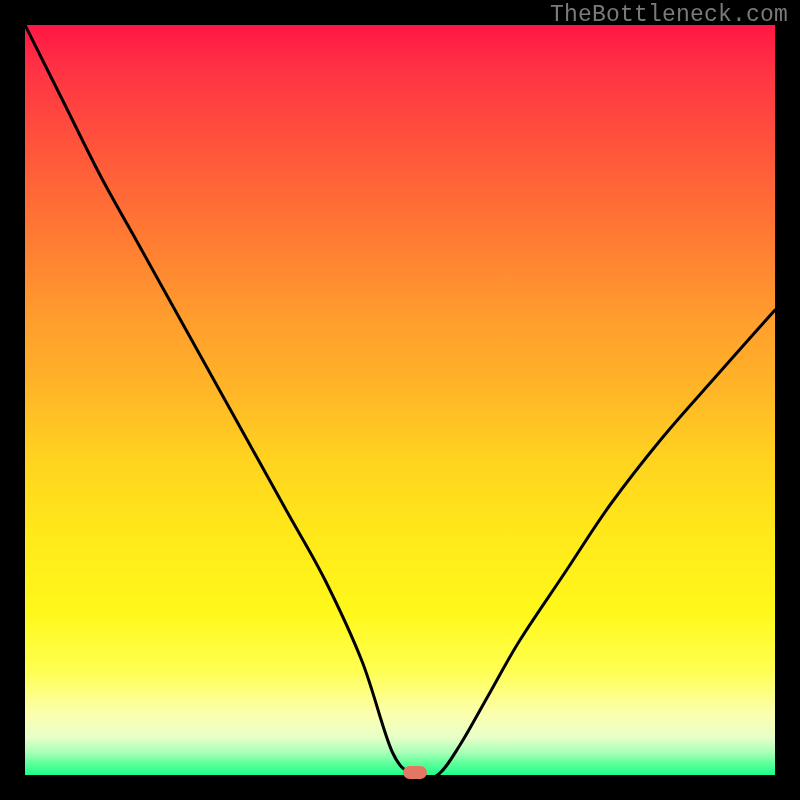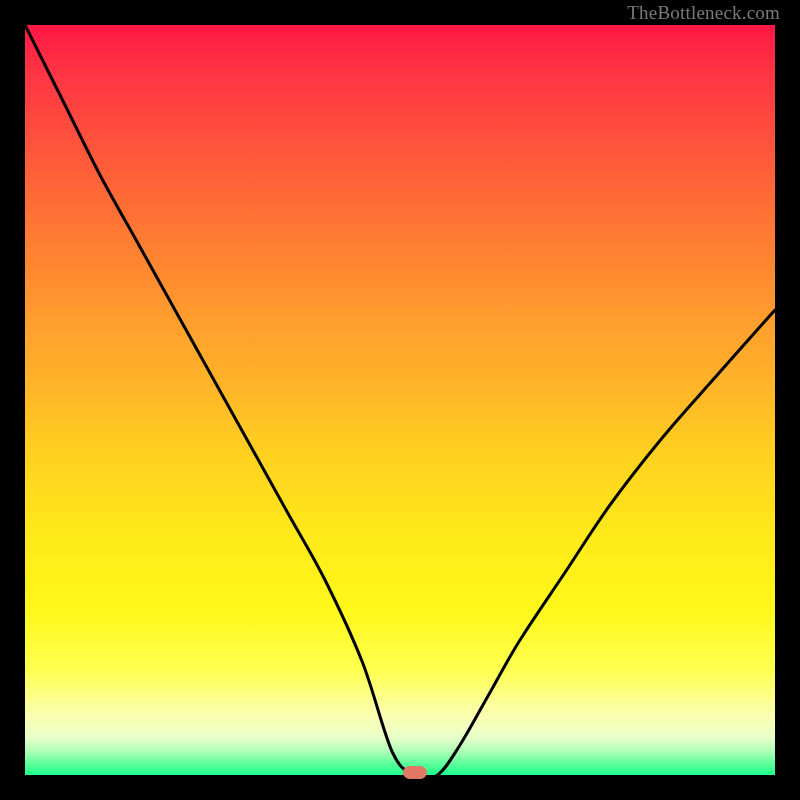--- a/index.html
+++ b/index.html
@@ -38,23 +38,23 @@
       #fbffb0 92%,
       #e8ffc8 95%,
       #a8ffb8 97%,
       #5cff9a 98.5%,
       #1aff8a 100%
     );
   }
   .watermark {
     position: absolute;
     top: 2px;
-    right: 20px;
-    font-family: Liberation Serif, serif;
-    font-size: 19px;
+    right: 12px;
+    font-family: Liberation Mono, monospace;
+    font-size: 23px;
     color: #7a7a7a;
     letter-spacing: 0.2px;
   }
   svg.curve {
     position: absolute;
     top: 0;
     left: 0;
     width: 750px;
     height: 750px;
   }

